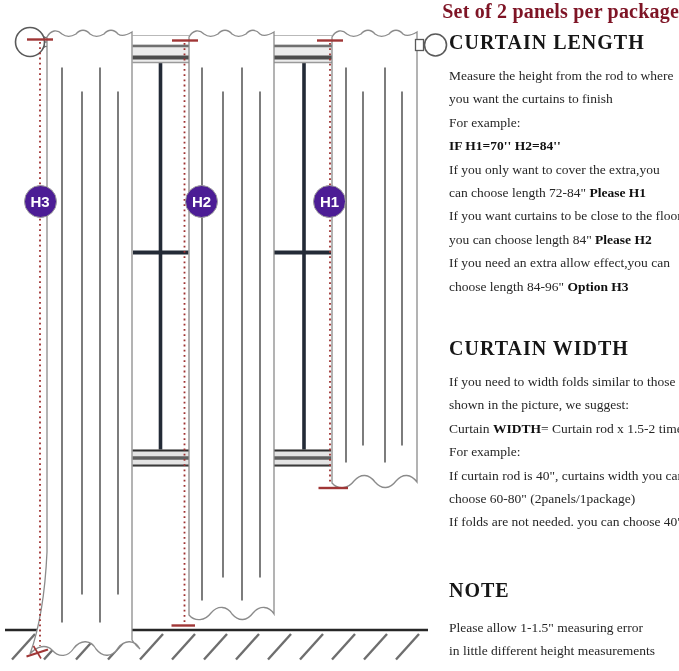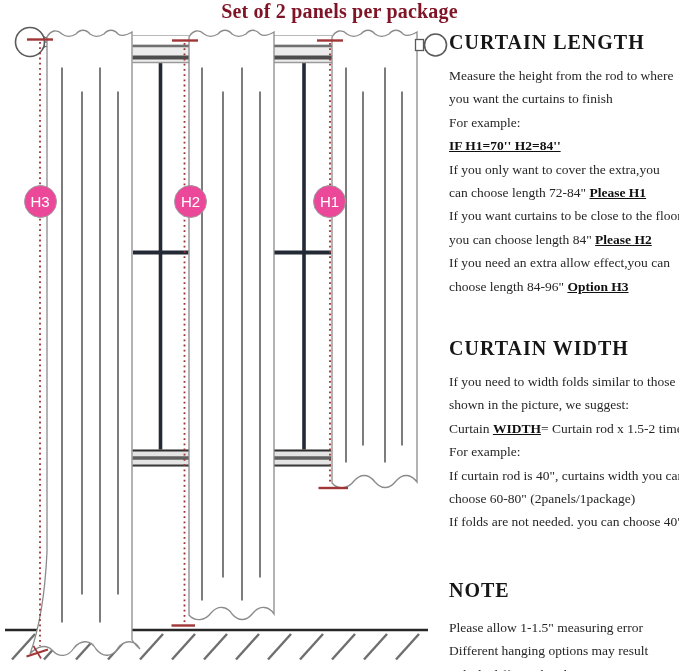--- a/index.html
+++ b/index.html
@@ -1,31 +1,31 @@
 <!DOCTYPE html>
 <html><head>
 <meta charset="utf-8">
 <style>
   html,body{margin:0;padding:0;background:#fff;}
   .stage{position:relative;width:679px;height:671px;background:#ffffff;overflow:hidden;
          font-family:"Liberation Serif",serif;}
-  .title{position:absolute;top:0;left:0;width:679px;text-align:center;
+  .title{position:absolute;top:0;left:0;width:679px;text-align:right;
          font-size:20px;font-weight:700;color:#7e1425;letter-spacing:.2px;}
   svg.diagram{position:absolute;left:0;top:0;display:block;}
-  .hlabel{position:absolute;width:33px;height:33px;border-radius:50%;background:#ec4899;
+  .hlabel{position:absolute;width:33px;height:33px;border-radius:50%;background:#4c1d95;
           border:1px solid #9c9c9c;box-sizing:border-box;color:#fff;
-          font-family:"Liberation Sans",sans-serif;font-weight:400;font-size:15px;
+          font-family:"Liberation Sans",sans-serif;font-weight:700;font-size:15px;
           display:flex;align-items:center;justify-content:center;}
   .col{position:absolute;left:449px;top:0;width:230px;}
   .col section{position:absolute;left:0;}
   .col h2{margin:0;font-size:20px;font-weight:700;color:#161616;letter-spacing:1px;line-height:28px;}
   .body{margin-top:8px;}
   .body.note-gap{margin-top:12px;}
   .ln{font-size:13.5px;line-height:23.4px;color:#262626;white-space:nowrap;}
-  .ln b{font-weight:700;color:#101010;text-decoration:underline;}
+  .ln b{font-weight:700;color:#101010;}
 </style>
 </head>
 <body>
 
 <div class="stage">
 
   <div class="title">Set of 2 panels per package</div>
 
   <svg class="diagram" width="450" height="671" viewBox="0 0 450 671" xmlns="http://www.w3.org/2000/svg">
 
@@ -166,21 +166,21 @@
       <line x1="171.5" y1="625.5" x2="195" y2="625.5" stroke="#a03636" stroke-width="2.4"></line>
     </g>
     <g>
       <line x1="317" y1="40.5" x2="343" y2="40.5" stroke="#a03636" stroke-width="2.4"></line>
       <line x1="330" y1="43" x2="330" y2="485" stroke="#9d3030" stroke-width="1.8" stroke-dasharray="1.8 3.4"></line>
       <line x1="318.5" y1="488" x2="348" y2="488" stroke="#a03636" stroke-width="2.4"></line>
     </g>
   </svg>
 
   <div class="hlabel" style="left:23.5px;top:184.5px;">H3</div>
-  <div class="hlabel" style="left:174px;top:184.5px;">H2</div>
+  <div class="hlabel" style="left:185px;top:184.5px;">H2</div>
   <div class="hlabel" style="left:313px;top:184.5px;">H1</div>
 
   <div class="col">
 
     <section style="top:28px;">
       <h2>CURTAIN LENGTH</h2>
       <div class="body">
         <div class="ln"><span>Measure the height from the rod to where</span><b></b><span></span></div>
         <div class="ln"><span>you want the curtains to finish</span><b></b><span></span></div>
         <div class="ln"><span>For example:</span><b></b><span></span></div>
@@ -204,19 +204,18 @@
         <div class="ln"><span>If curtain rod is 40", curtains width you can</span><b></b><span></span></div>
         <div class="ln"><span>choose 60-80" (2panels/1package)</span><b></b><span></span></div>
         <div class="ln"><span>If folds are not needed. you can choose 40"</span><b></b><span></span></div>
       </div>
     </section>
 
     <section style="top:576px;">
       <h2>NOTE</h2>
       <div class="body note-gap">
         <div class="ln"><span>Please allow 1-1.5" measuring error</span><b></b><span></span></div>
-        <div class="ln"><span>Different hanging options may result</span><b></b><span></span></div>
         <div class="ln"><span>in little different height measurements</span><b></b><span></span></div>
       </div>
     </section>
 
   </div>
 </div>
 
 </body></html>

